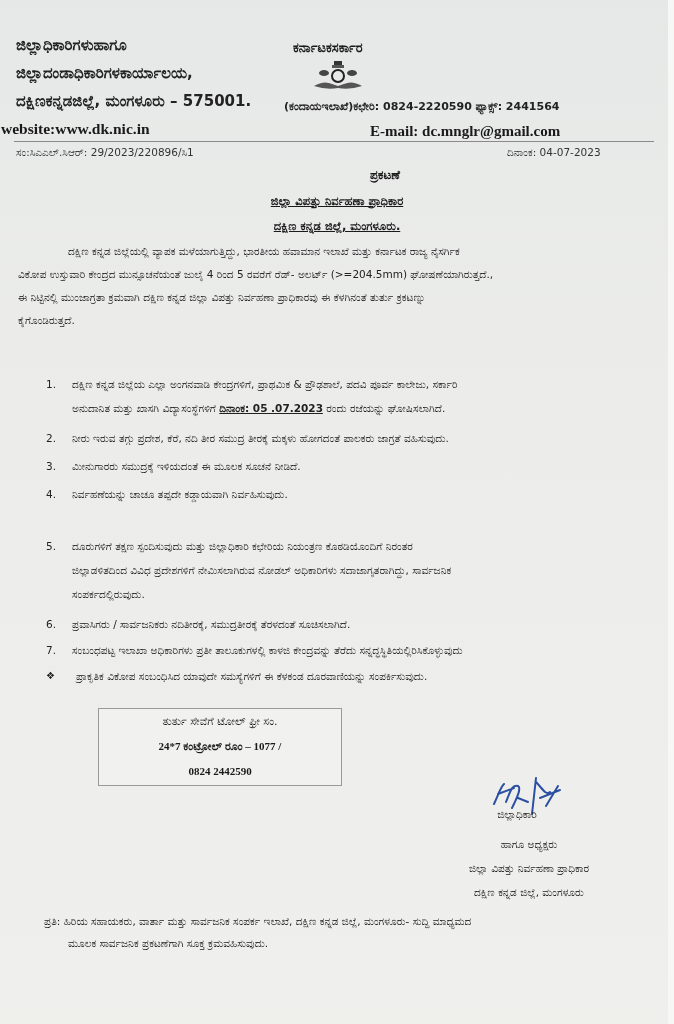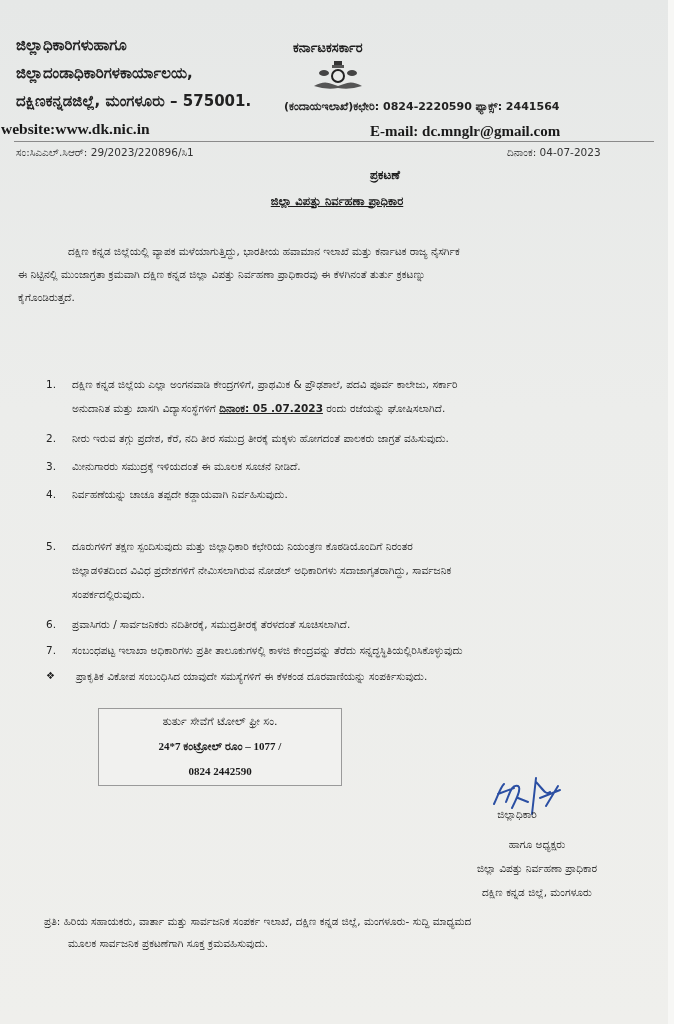--- a/index.html
+++ b/index.html
@@ -23,21 +23,21 @@
   .email { left:370px; top:123px; font-family:"Liberation Serif", serif; font-weight:bold; font-size:15px; }
   .center-title { position:absolute; left:0; width:674px; text-align:center; font-size:12px; font-weight:bold; }
   .underline { text-decoration: underline; }
   .para { position:absolute; left:18px; width:640px; font-size:10.5px; line-height:23px; color:#222; }
   .item { position:absolute; left:46px; width:612px; font-size:10.5px; line-height:24px; color:#222; }
   .item .num { position:absolute; left:0; top:0; width:22px; }
   .item .txt { display:block; margin-left:26px; }
   .tollbox { position:absolute; left:98px; top:708px; width:242px; height:76px; border:1px solid #9a9a9a; background:#f1f1ef; }
   .tollbox div { text-align:center; font-size:11px; line-height:25px; }
   .sig { position:absolute; left:488px; top:774px; width:80px; height:46px; }
-  .sigtxt { position:absolute; width:274px; left:400px; text-align:center; font-size:10.5px; color:#222; }
+  .sigtxt { position:absolute; width:274px; left:392px; text-align:center; font-size:10.5px; color:#222; }
   .copy { position:absolute; left:44px; width:620px; font-size:10.5px; line-height:22px; color:#222; }
 </style>
 </head>
 <body>
 
 <div class="page">
 
   <div class="abs hdr-l" style="top:36px;">ಜಿಲ್ಲಾಧಿಕಾರಿಗಳುಹಾಗೂ</div>
   <div class="abs hdr-l" style="top:64px;">ಜಿಲ್ಲಾದಂಡಾಧಿಕಾರಿಗಳಕಾರ್ಯಾಲಯ,</div>
   <div class="abs hdr-l" style="top:92px;">ದಕ್ಷಿಣಕನ್ನಡಜಿಲ್ಲೆ, ಮಂಗಳೂರು – 575001.</div>
@@ -55,23 +55,25 @@
   <div class="abs phone">(ಕಂದಾಯಇಲಾಖೆ)ಕಛೇರಿ: 0824-2220590 ಫ್ಯಾಕ್ಸ್: 2441564</div>
   <div class="abs email">E-mail: dc.mnglr@gmail.com</div>
 
   <div class="rule"></div>
 
   <div class="abs small" style="left:16px; top:146px;">ಸಂ:ಸಿಎಎಲ್.ಸಿಆರ್: 29/2023/220896/ಸಿ1</div>
   <div class="abs small" style="left:507px; top:146px;">ದಿನಾಂಕ: 04-07-2023</div>
 
   <div class="center-title" style="top:168px;margin-left:48px;">ಪ್ರಕಟಣೆ</div>
   <div class="center-title underline" style="top:194px; font-size:11.5px;">ಜಿಲ್ಲಾ ವಿಪತ್ತು ನಿರ್ವಹಣಾ ಪ್ರಾಧಿಕಾರ</div>
+  <div class="center-title underline" style="top:219px; font-size:11.5px;">ದಕ್ಷಿಣ ಕನ್ನಡ ಜಿಲ್ಲೆ, ಮಂಗಳೂರು.</div>
 
   <div class="para" style="top:240px;">
     <div style="padding-left:50px;">ದಕ್ಷಿಣ ಕನ್ನಡ ಜಿಲ್ಲೆಯಲ್ಲಿ ವ್ಯಾಪಕ ಮಳೆಯಾಗುತ್ತಿದ್ದು, ಭಾರತೀಯ ಹವಾಮಾನ ಇಲಾಖೆ ಮತ್ತು ಕರ್ನಾಟಕ ರಾಜ್ಯ ನೈಸರ್ಗಿಕ</div>
+    <div>ವಿಕೋಪ ಉಸ್ತುವಾರಿ ಕೇಂದ್ರದ ಮುನ್ಸೂಚನೆಯಂತೆ ಜುಲೈ 4 ರಿಂದ 5 ರವರೆಗೆ ರೆಡ್- ಅಲರ್ಟ್ (&gt;=204.5mm) ಘೋಷಣೆಯಾಗಿರುತ್ತದೆ.,</div>
     <div>ಈ ನಿಟ್ಟಿನಲ್ಲಿ ಮುಂಜಾಗ್ರತಾ ಕ್ರಮವಾಗಿ ದಕ್ಷಿಣ ಕನ್ನಡ ಜಿಲ್ಲಾ ವಿಪತ್ತು ನಿರ್ವಹಣಾ ಪ್ರಾಧಿಕಾರವು ಈ ಕೆಳಗಿನಂತೆ ತುರ್ತು ಕ್ರಕಟಣ್ನು</div>
     <div>ಕೈಗೊಂಡಿರುತ್ತದೆ.</div>
   </div>
 
   <div class="item" style="top:372px;">
     <span class="num">1.</span>
     <span class="txt">ದಕ್ಷಿಣ ಕನ್ನಡ ಜಿಲ್ಲೆಯ ಎಲ್ಲಾ ಅಂಗನವಾಡಿ ಕೇಂದ್ರಗಳಿಗೆ, ಪ್ರಾಥಮಿಕ &amp; ಪ್ರೌಢಶಾಲೆ, ಪದವಿ ಪೂರ್ವ ಕಾಲೇಜು, ಸರ್ಕಾರಿ</span>
     <span class="txt"><span>ಅನುದಾನಿತ ಮತ್ತು ಖಾಸಗಿ ವಿದ್ಯಾಸಂಸ್ಥೆಗಳಿಗೆ </span><span class="underline" style="font-weight:bold;">ದಿನಾಂಕ: 05 .07.2023</span><span> ರಂದು ರಜೆಯನ್ನು ಘೋಷಿಸಲಾಗಿದೆ.</span></span>
   </div>
 

